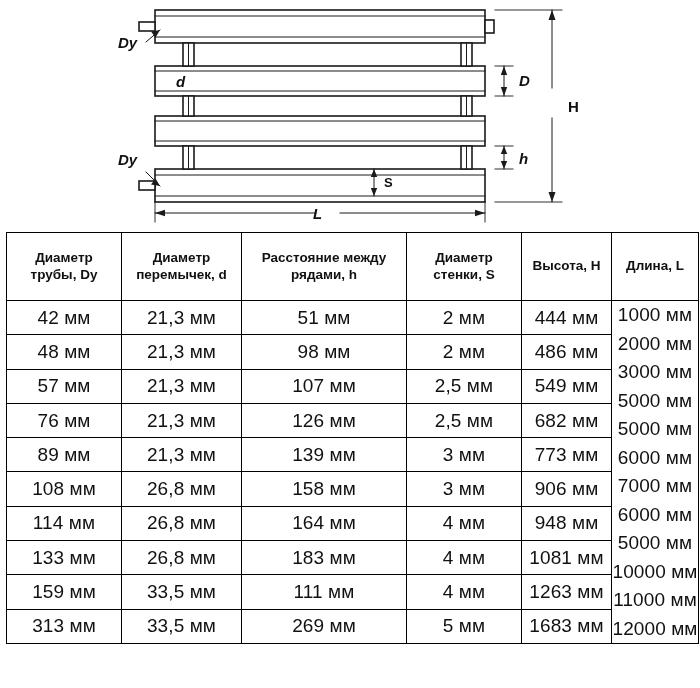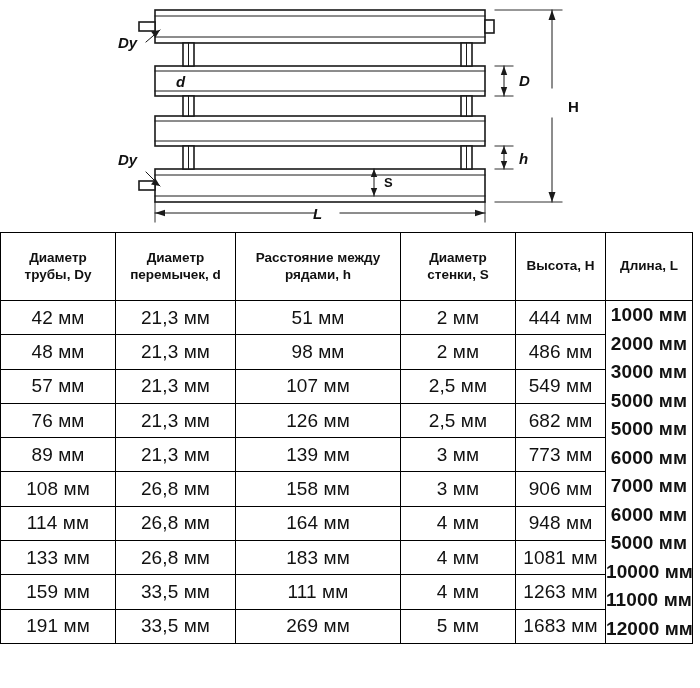--- a/index.html
+++ b/index.html
@@ -18,21 +18,21 @@
     position: relative;
     width: 636px;
     height: 232px;
   }
   #diagram-svg { display: block; }
 
   
   #spec-table {
     border-collapse: collapse;
     width: 692px;
-    margin: 0 0;
+    margin: 0 6px;
     table-layout: fixed;
   }
   #spec-table th, #spec-table td {
     border: 1px solid #000000;
     text-align: center;
     vertical-align: middle;
     font-size: 19px;
     padding: 0;
   }
   #spec-table thead th {
@@ -53,21 +53,21 @@
   .col-d { width: 115px; }
   .col-e { width: 90px; }
   .col-f { width: 87px; }
   th.h-left { text-align: left; padding-left: 9px; }
   .len-cell {
     vertical-align: middle;
     line-height: 1.5;
     font-size: 13px;
     padding: 2px 0;
   }
-  .len-cell div { white-space: nowrap; font-weight: bold; }
+  .len-cell div { white-space: nowrap; }
 </style>
 </head>
 <body>
 
 <div id="diagram-area">
   <svg id="diagram-svg" width="700" height="232" viewBox="0 0 700 232">
     <g stroke="#1a1a1a" fill="none" stroke-width="1.6" stroke-linecap="square">
 
       <rect x="155" y="10" width="330" height="33" fill="#ffffff"></rect>
       <line x1="155" y1="16" x2="485" y2="16" stroke-width="1"></line>
@@ -256,20 +256,20 @@
       <td>1081 мм</td>
     </tr>
     <tr>
       <td>159 мм</td>
       <td>33,5 мм</td>
       <td>111 мм</td>
       <td>4 мм</td>
       <td>1263 мм</td>
     </tr>
     <tr>
-      <td>191 мм</td>
+      <td>313 мм</td>
       <td>33,5 мм</td>
       <td>269 мм</td>
       <td>5 мм</td>
       <td>1683 мм</td>
     </tr>
   </tbody>
 </table>
 
 </body></html>

